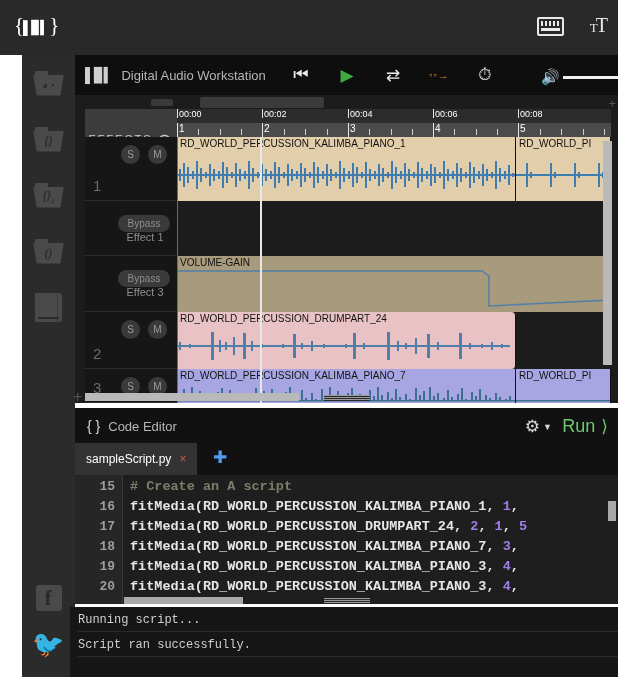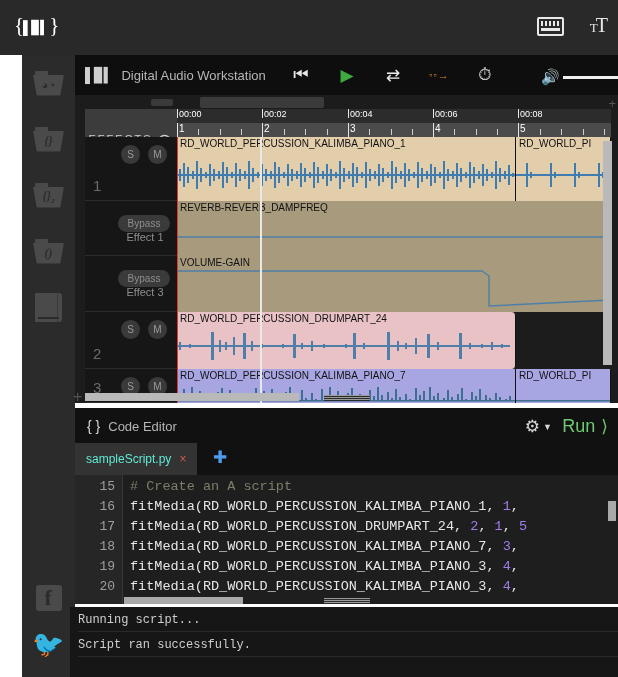--- a/index.html
+++ b/index.html
@@ -144,25 +144,25 @@
   .ed-title { position:absolute; left:12px; top:10px; display:flex; align-items:center; gap:8px;}
   .braces { color:#d8d8d8; font-size:14px; }
   .ed-title-text { color:#b6b6b6; font-size:13px; }
   .gear { position:absolute; right:78px; top:8px; color:#d8d8d8; font-size:17px;}
   .caret { position:absolute; right:66px; top:14px; color:#d8d8d8; font-size:9px;}
   .run { position:absolute; right:10px; top:8px; color:#6fc96f; font-size:18px; display:flex; gap:6px; align-items:center;}
   .run .chev{ font-size:17px; }
 
   .tabs { position:absolute; left:0; top:35px; width:543px; height:32px; background:#111; }
   .tab-item { position:absolute; left:0; top:0; height:32px; background:#333; display:flex; align-items:center; padding:0 11px; gap:8px;}
-  .tab-name { color:#5eead4; font-size:12px; }
+  .tab-name { color:#ffffff; font-size:12px; }
   .tab-x { color:#d05b4f; font-size:12px; }
   .tab-add { position:absolute; left:138px; top:7px; color:#4f9bf0; font-size:17px; line-height:16px; }
 
-  .code { position:absolute; left:0; top:67px; width:543px; height:129px; background:#1e1e1e; overflow:hidden;}
+  .code { position:absolute; left:0; top:67px; width:543px; height:129px; background:#1e1e1e; overflow:hidden;font-weight:bold;}
   .gutter { position:absolute; left:0; top:0; width:48px; height:129px; background:#262626; border-right:1px solid #3a3a3a;}
   .gnum { position:absolute; right:7px; color:#9d9d9d; font-size:13px; font-family:"Liberation Mono", monospace;}
   .cline { position:absolute; left:55px; font-size:13.5px; font-family:"Liberation Mono", monospace; white-space:pre;
            color:#e6e6e6; }
   .cmt { color:#7d7d6a; }
   .num { color:#a07ce8; }
   .code-hscroll { position:absolute; left:49px; bottom:0; width:119px; height:7px; background:#a9a9a9; }
   .code-vscroll { position:absolute; right:2px; top:26px; width:8px; height:20px; background:#a9a9a9; }
 
   
@@ -429,28 +429,20 @@
             </svg>
           </div>
         </div>
       </div>
 
       <div class="trow" style="top:64px;height:55px">
         <div class="thead">
           <span class="bypass">Bypass</span>
           <span class="fxlabel">Effect 1</span>
         </div>
-        <div class="tbody">
-          <div class="fxclip" style="left:0px;width:434px">
-            <span class="fxclip-label">REVERB-REVERB_DAMPFREQ</span>
-            <svg width="434" height="55" style="position:absolute;left:0;top:0">
-              <polyline points="0,36 434,36" fill="none" stroke="#4f7fa8" stroke-width="1.4"></polyline>
-            </svg>
-          </div>
-        </div>
       </div>
 
       <div class="trow" style="top:119px;height:56px">
         <div class="thead">
           <span class="bypass">Bypass</span>
           <span class="fxlabel">Effect 3</span>
         </div>
         <div class="tbody">
           <div class="fxclip" style="left:0px;width:434px">
             <span class="fxclip-label">VOLUME-GAIN</span>

